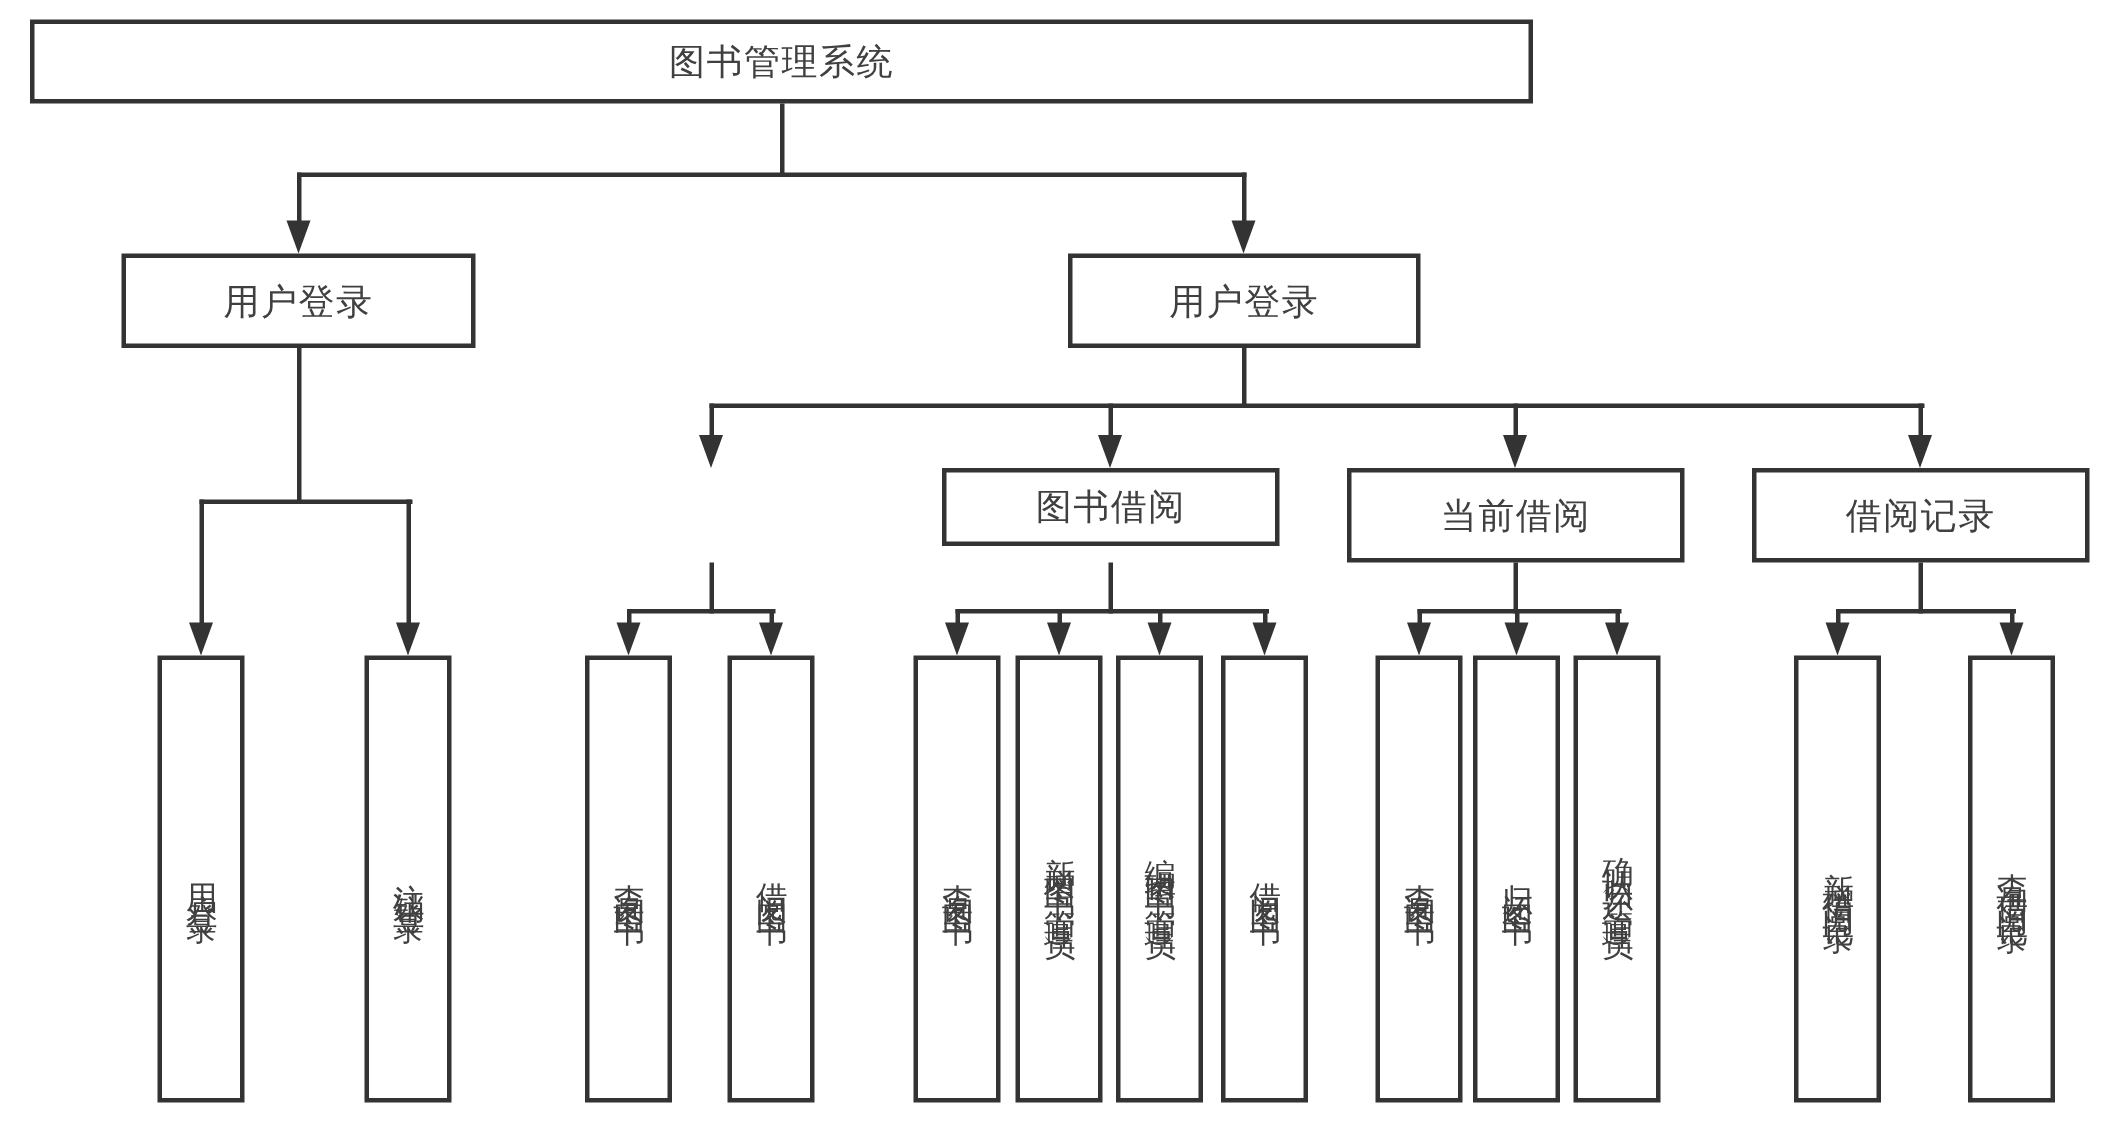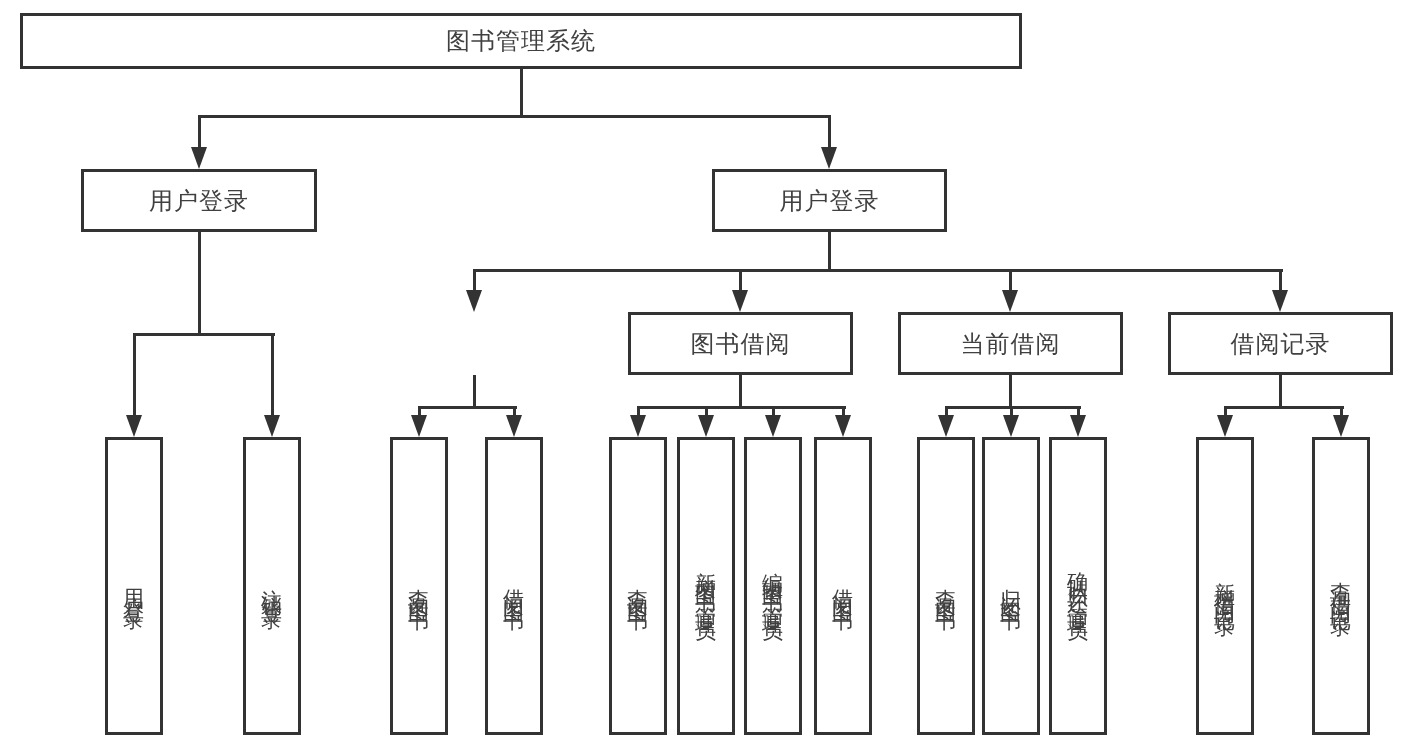--- a/index.html
+++ b/index.html
@@ -84,21 +84,21 @@
   <div class="hline" style="left:473px;top:269px;width:810px;"></div>
   <div class="vline" style="left:473px;top:269px;height:24px;"></div>
   <div class="arrow" style="left:466px;top:290px;"></div>
   <div class="vline" style="left:739px;top:269px;height:24px;"></div>
   <div class="arrow" style="left:732px;top:290px;"></div>
   <div class="vline" style="left:1009px;top:269px;height:24px;"></div>
   <div class="arrow" style="left:1002px;top:290px;"></div>
   <div class="vline" style="left:1279px;top:269px;height:24px;"></div>
   <div class="arrow" style="left:1272px;top:290px;"></div>
 
-  <div class="node node-h" style="left:628px;top:312px;width:225px;height:63px;">
+  <div class="node node-h" style="left:628px;top:312px;width:225px;height:52px;">
     <span>图书借阅</span>
   </div>
   <div class="node node-h" style="left:898px;top:312px;width:225px;height:63px;">
     <span>当前借阅</span>
   </div>
   <div class="node node-h" style="left:1168px;top:312px;width:225px;height:63px;">
     <span>借阅记录</span>
   </div>
 
   <div class="vline" style="left:473px;top:375px;height:34px;"></div>

